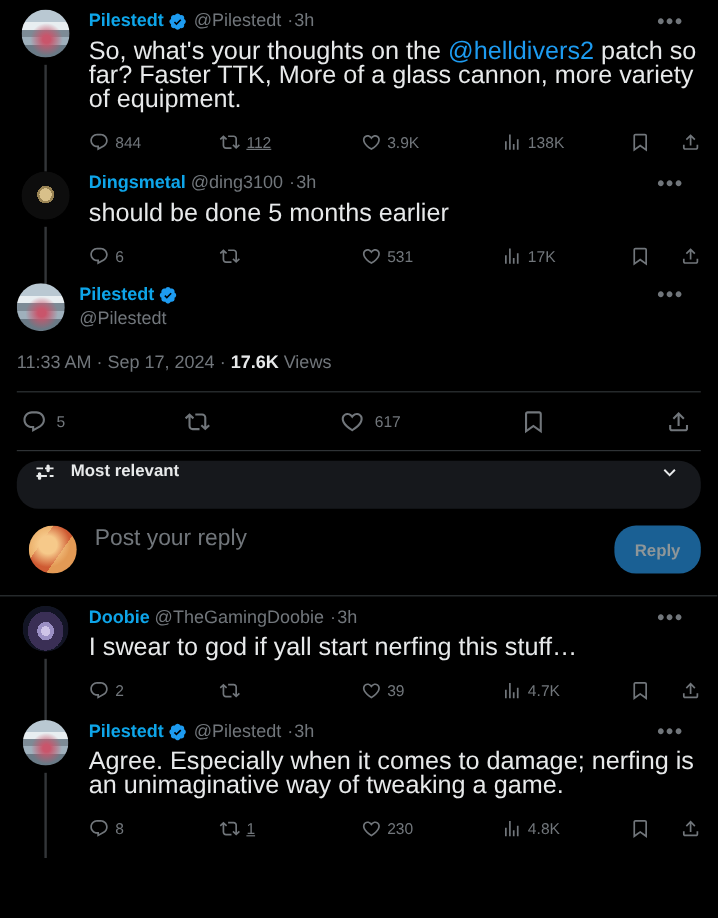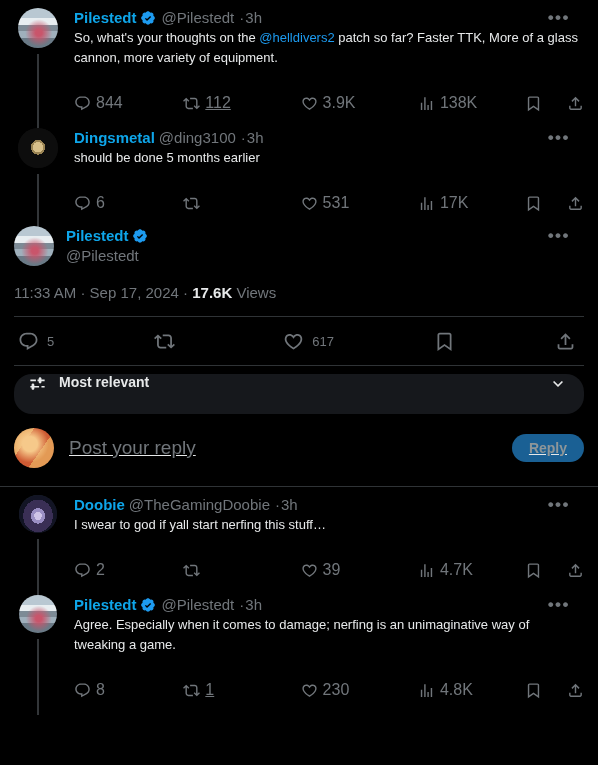--- a/index.html
+++ b/index.html
@@ -90,37 +90,37 @@
     right: 14px;
     color: #71767b;
     font-size: 17px;
     line-height: 12px;
     letter-spacing: 1.5px;
     font-weight: bold;
     cursor: pointer;
   }
 
   .tweet-text {
-    font-size: 13px;
+    font-size: 21px;
     line-height: 20px;
     color: #e7e9ea;
-    margin-top: 0;
+    margin-top: 5px;
     word-wrap: break-word;
     white-space: pre-wrap;
   }
   .mention { color: #1d9bf0; }
 
   
   .actions {
     display: flex;
     align-items: center;
-    margin-top: 22px;
+    margin-top: 12px;
     height: 26px;
     color: #71767b;
-    font-size: 16px;
+    font-size: 13px;
   }
   .act {
     display: flex;
     align-items: center;
     gap: 5px;
     cursor: pointer;
     color: #71767b;
   }
   .act svg { display: block; }
   .a1 { width: 110px; }
@@ -204,42 +204,41 @@
     font-size: 14px;
     font-weight: bold;
     color: #e7e9ea;
     margin-left: 12px;
     flex: 1 1 auto;
   }
 
   
   .composer {
     display: flex;
-    align-items: center;
-    padding: 14px 14px 18px 14px;
-    text-decoration: underline;
+    align-items: flex-start;
+    padding: 14px 14px 18px 24px;
   }
   .composer-avatar {
     width: 40px; height: 40px; border-radius: 50%;
     overflow: hidden; flex: 0 0 40px;
   }
   .composer-placeholder {
     flex: 1 1 auto;
     font-size: 19px;
     color: #71767b;
     padding-left: 15px;
   }
   .reply-btn {
     background: #1a6094;
     color: #8e9699;
     font-size: 14px;
     font-weight: bold;
     border: none;
     border-radius: 18px;
-    height: 28px;
+    height: 40px;
     padding: 0 17px;
     cursor: default;
     font-family: "Liberation Sans", sans-serif;
   }
 
   
   .av-pilestedt {
     background:
       radial-gradient(circle at 52% 62%, #c9556b 0 10%, rgba(201,85,107,0) 42%),
       linear-gradient(#b9c8d2 0 26%, #e8eef1 26% 42%, #7d8b96 42% 58%, #9fb0bc 58% 74%, #6a7a86 74% 100%);

